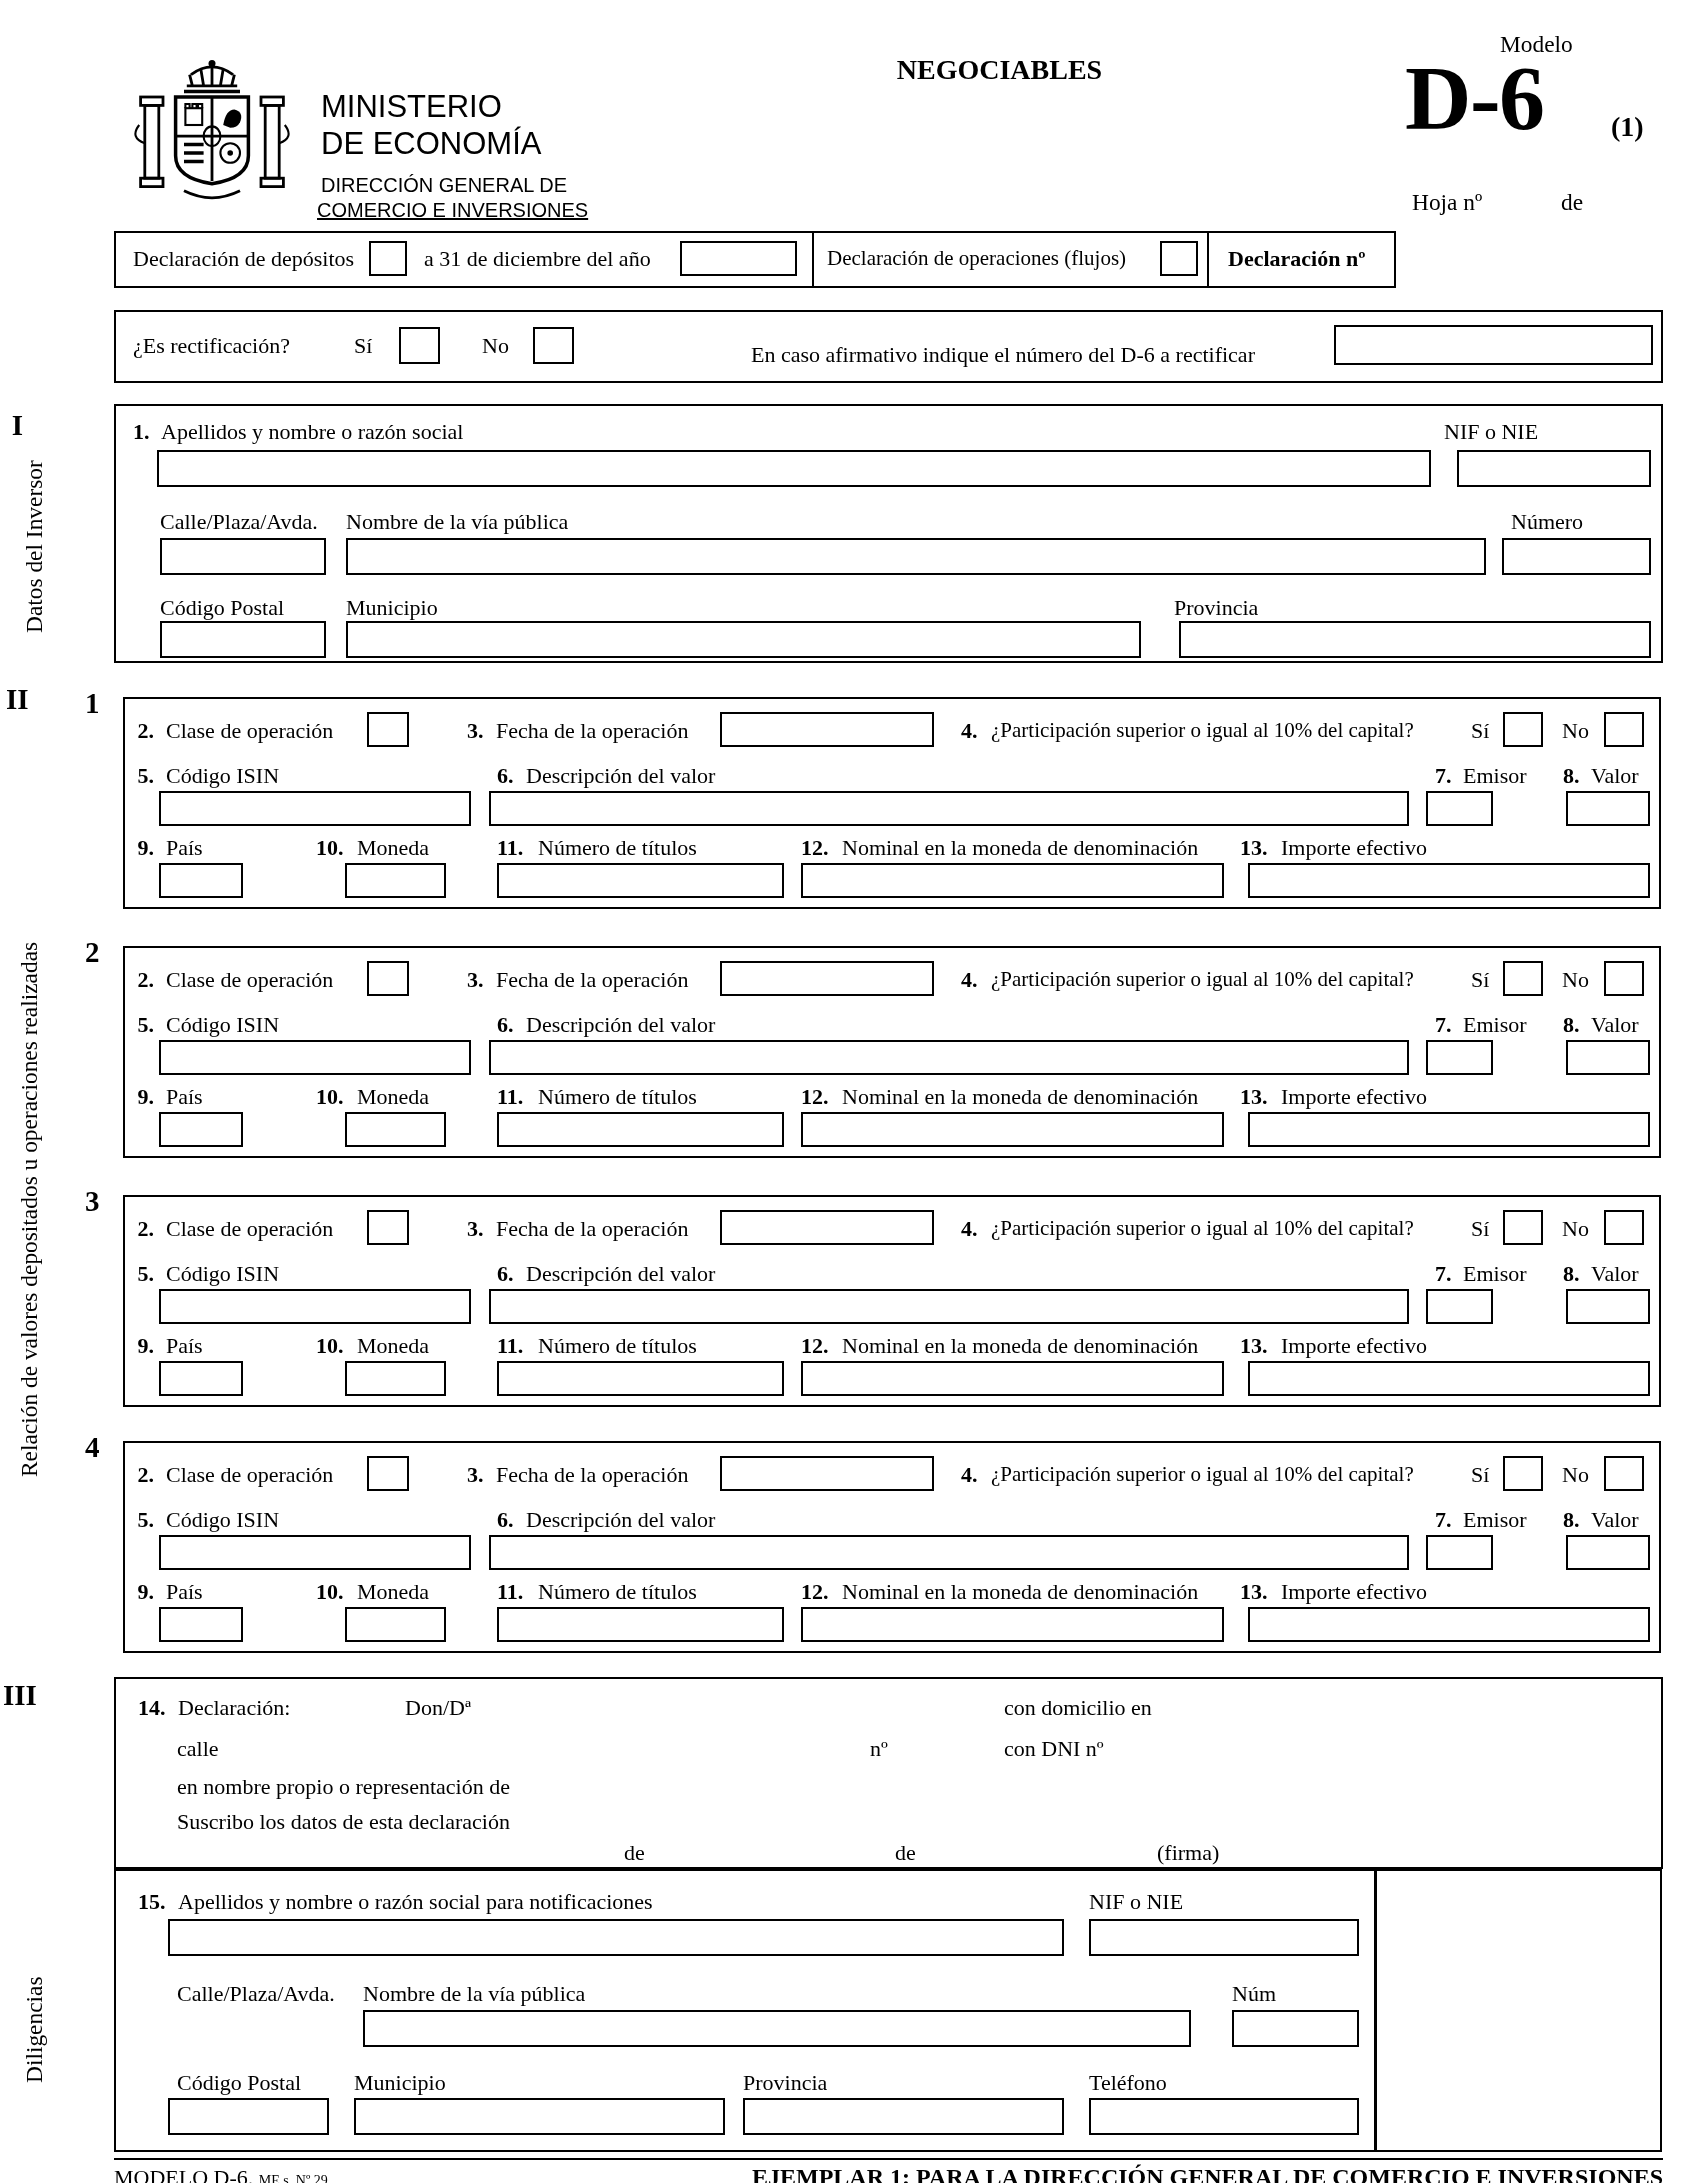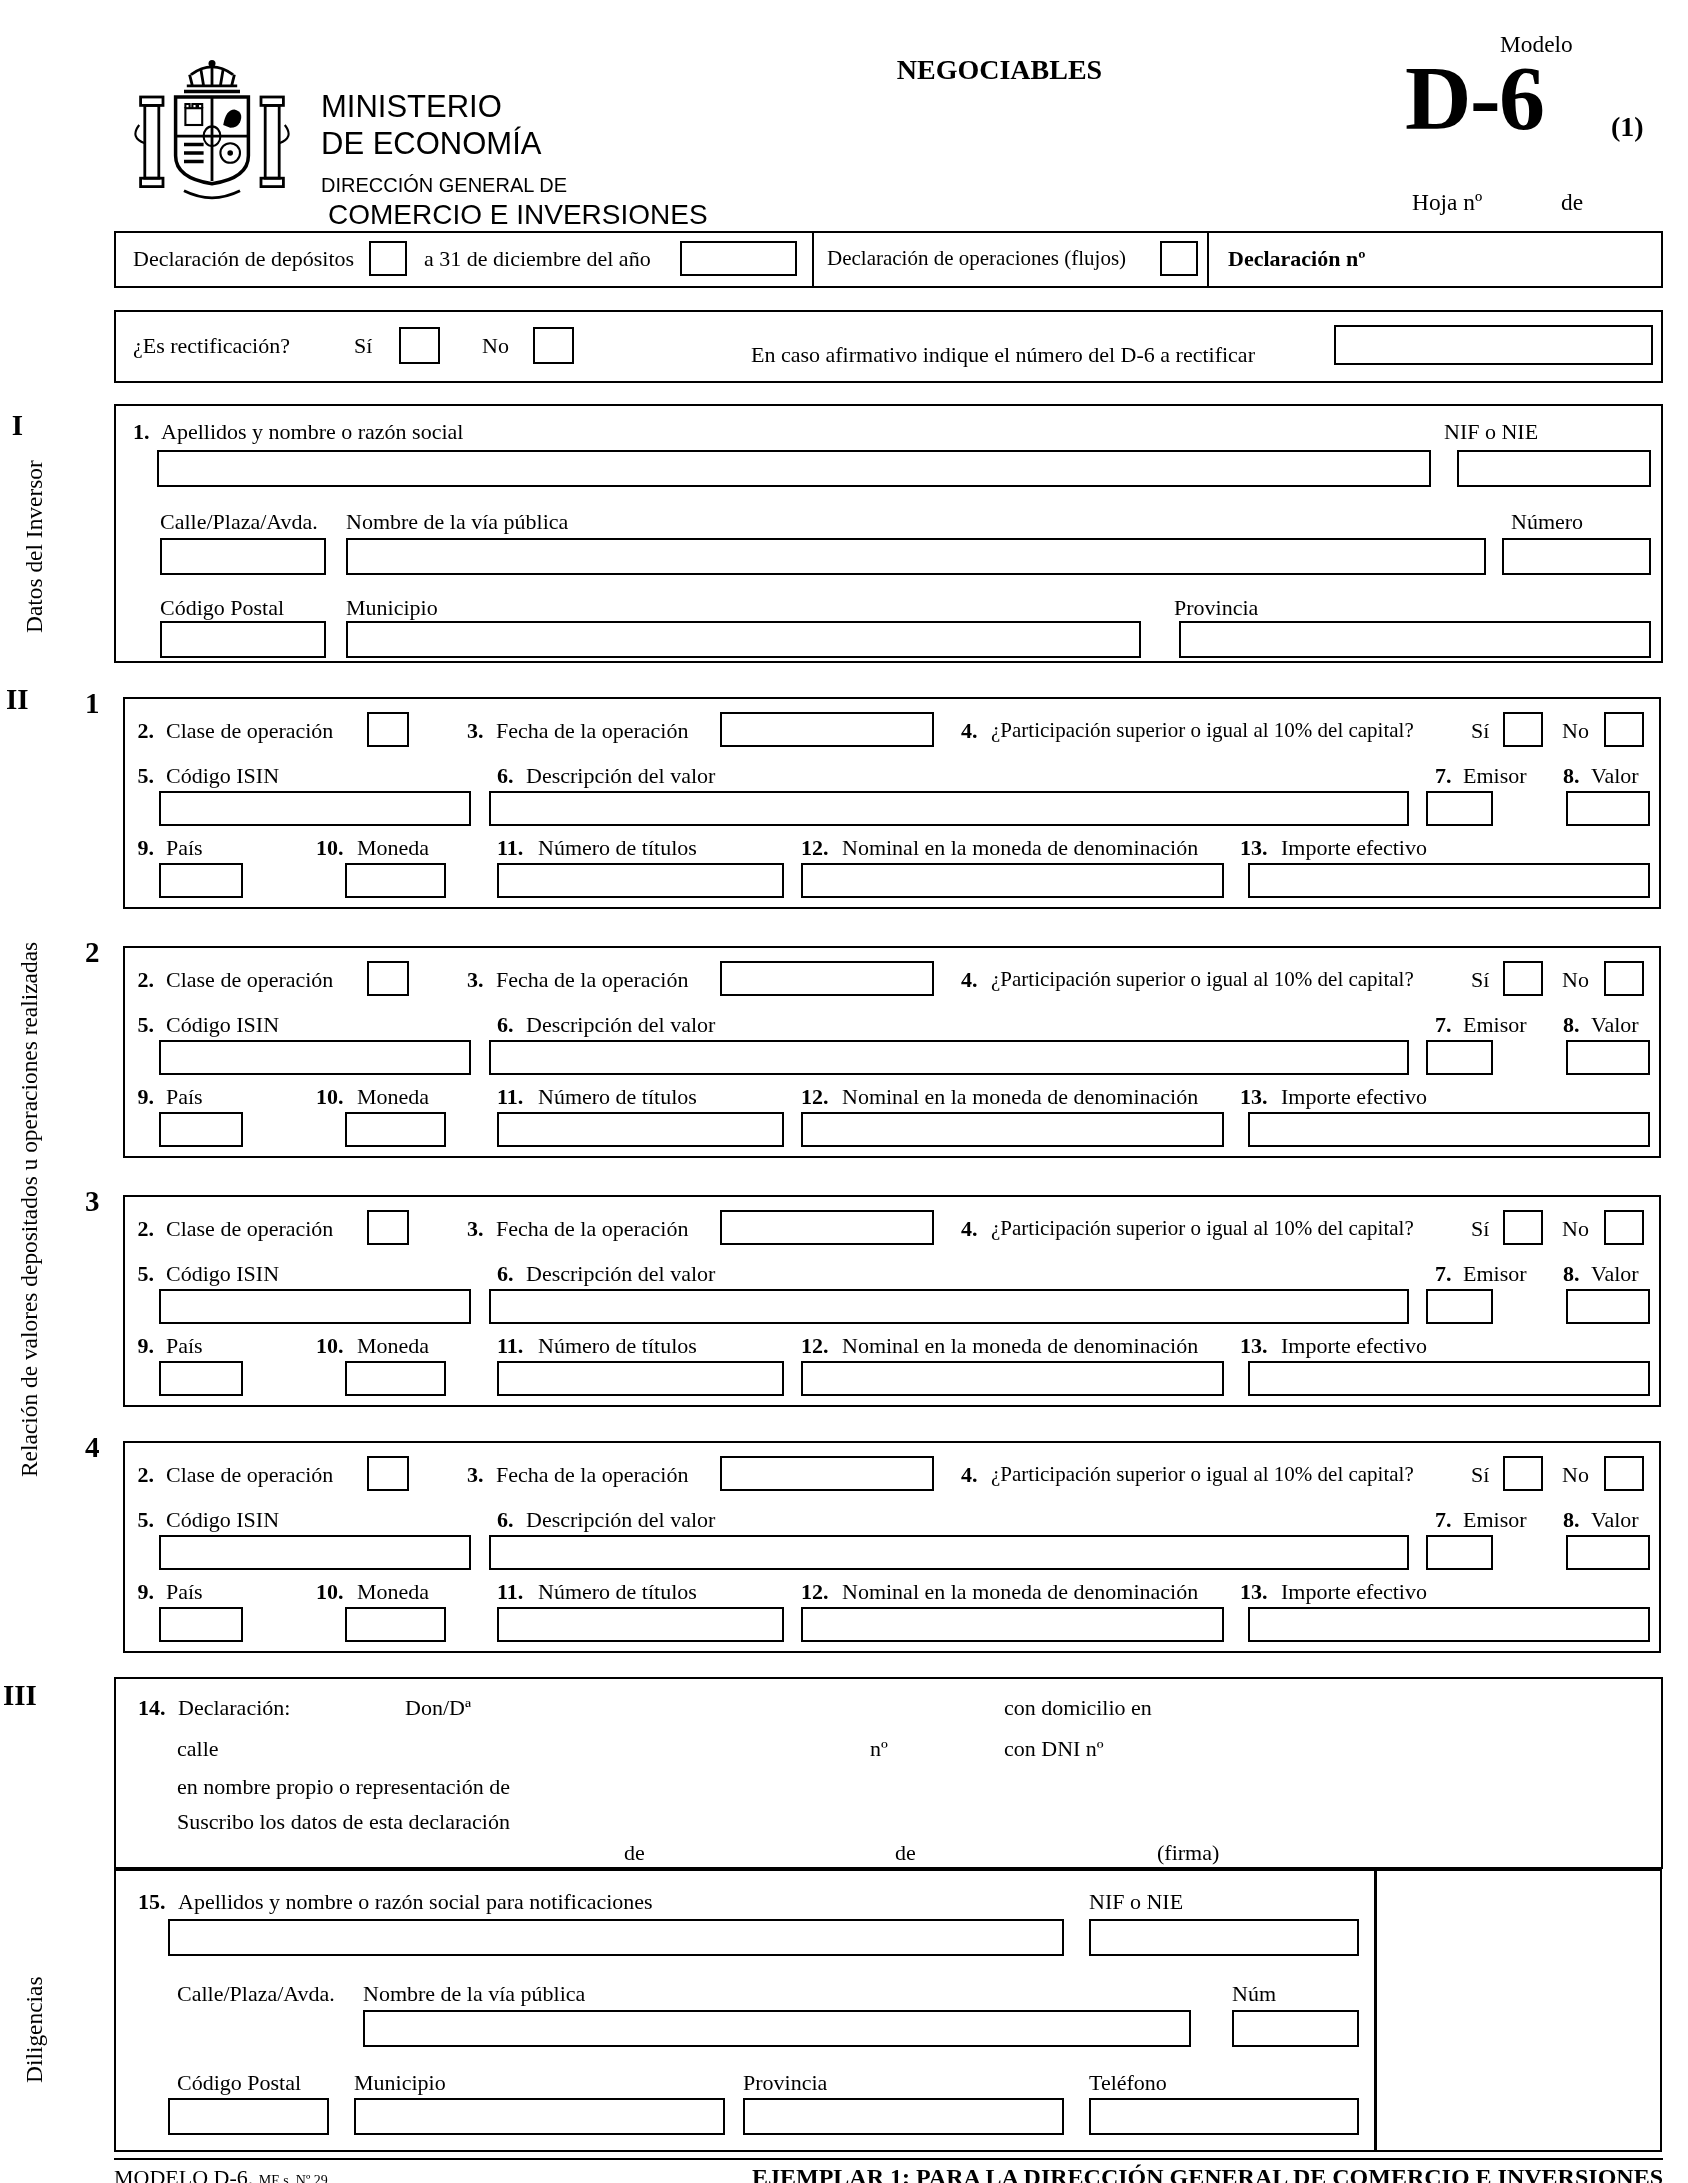--- a/index.html
+++ b/index.html
@@ -53,42 +53,42 @@
   <rect x="98" y="36" width="10" height="52" fill="none" stroke="#000" stroke-width="2"></rect>
   <rect x="95" y="30" width="16" height="6" fill="none" stroke="#000" stroke-width="2"></rect>
   <rect x="95" y="88" width="16" height="6" fill="none" stroke="#000" stroke-width="2"></rect>
   <path d="M8 50 q-7 9 4 13 M112 50 q7 9 -4 13" stroke="#000" stroke-width="1.5" fill="none"></path>
   <path d="M40 97 q20 10 40 0" stroke="#000" stroke-width="2" fill="none"></path>
 </svg>
 
 <div class="lbl sans" style="left:321px;top:89px;font-size:31px;">MINISTERIO</div>
 <div class="lbl sans" style="left:321px;top:126px;font-size:31px;">DE ECONOMÍA</div>
 <div class="lbl sans" style="left:321px;top:174px;font-size:20px;">DIRECCIÓN GENERAL DE</div>
-<div class="lbl sans" style="left:328px;top:199px;font-size:28px;">COMERCIO E INVERSIONES</div>
+<div class="lbl sans" style="left:317px;top:199px;font-size:20px;text-decoration:underline;">COMERCIO E INVERSIONES</div>
 
 <div style="position:absolute;left:626px;top:45px;width:747px;">
   <div class="title-line">NEGOCIABLES</div>
 </div>
 
 <div class="lbl" style="left:1500px;top:31px;font-size:23.4px;">Modelo</div>
 <div class="lbl" style="left:1405px;top:45px;font-size:92px;font-weight:bold;letter-spacing:-1.5px;">D-6</div>
 <div class="lbl" style="left:1611px;top:111px;font-size:28px;font-weight:bold;">(1)</div>
 <div class="lbl" style="left:1412px;top:189px;font-size:23.4px;">Hoja nº</div>
 <div class="lbl" style="left:1561px;top:189px;font-size:23.4px;">de</div>
 
 <div class="roman" style="left:11.7px;top:409px;">I</div>
 <div class="vert" style="left:20.5px;top:431px;height:231px;">Datos del Inversor</div>
 
 <div class="roman" style="left:5.9px;top:683px;">II</div>
 <div class="vert" style="left:16px;top:804px;height:811px;">Relación de valores depositados u operaciones realizadas</div>
 
 <div class="roman" style="left:2.9px;top:1679px;">III</div>
 <div class="vert" style="left:20.5px;top:1939px;height:182px;">Diligencias</div>
 
-<div class="obox" style="left:114px;top:231px;width:1549px;height:57px;">
+<div class="obox" style="left:114px;top:231px;width:1282px;height:57px;">
   <div class="lbl" style="left:17px;top:12.5px;">Declaración de depósitos</div>
   <div class="ibox" style="left:253px;top:8px;width:38px;height:35px;"></div>
   <div class="lbl" style="left:308px;top:12.5px;">a 31 de diciembre del año</div>
   <div class="ibox" style="left:564px;top:8px;width:117px;height:35px;"></div>
   <div class="vdiv" style="left:696px;"></div>
   <div class="lbl" style="left:711px;top:12.5px;font-size:21px;">Declaración de operaciones (flujos)</div>
   <div class="ibox" style="left:1044px;top:8px;width:38px;height:35px;"></div>
   <div class="vdiv" style="left:1091px;"></div>
   <div class="lbl" style="left:1112px;top:12.5px;font-weight:bold;">Declaración nº</div>
 </div>

